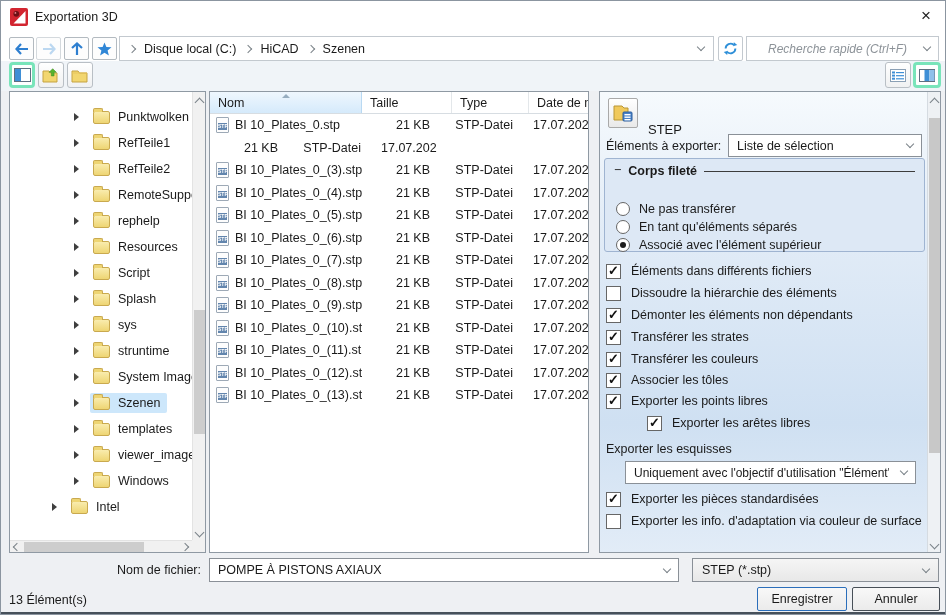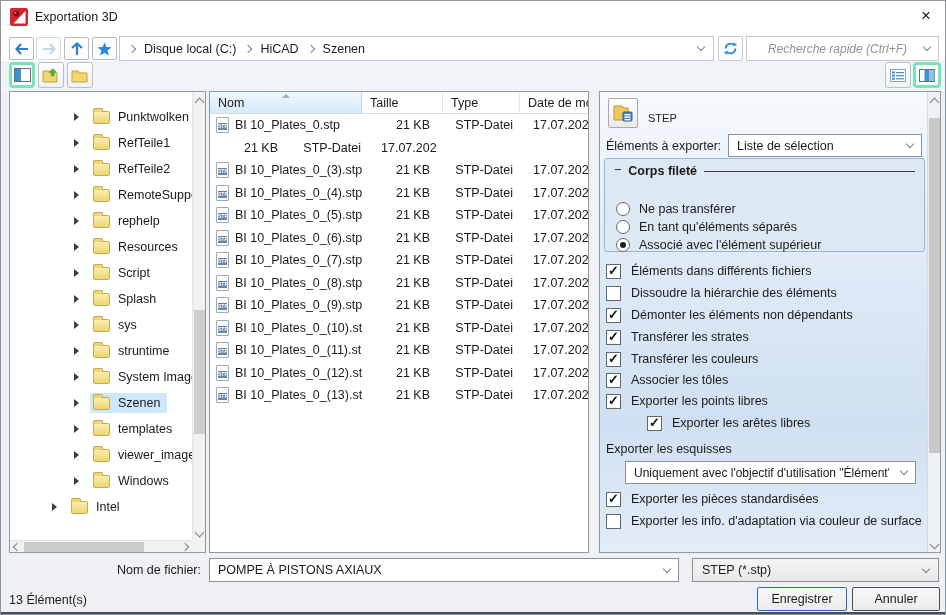--- a/index.html
+++ b/index.html
@@ -66,40 +66,40 @@
   .hscroll .arr.l{left:4px;}
   .hscroll .arr.r{right:4px;}
   .hthumb{position:absolute;top:1px;height:10px;background:#cdcdcd;}
   .corner{position:absolute;right:0;bottom:0;width:13px;height:12px;background:#f1f1f1;}
 
   
   .list{position:absolute;left:208px;top:90px;width:380px;height:462px;background:#fff;border:1px solid #8f99a3;overflow:hidden;}
   .lheader{display:flex;height:22px;border-bottom:1px solid #d7dde2;}
   .hcell{display:flex;align-items:center;padding:0 8px;border-right:1px solid #e3e7ea;position:relative;color:#1a1a1a;}
   .hcell.hname{width:152px;background:linear-gradient(#eff7fe,#d5eafb);border-right:1px solid #b9d9f2;}
-  .hcell.hsize{width:81px;align-items:center;}
+  .hcell.hsize{width:90px;align-items:center;}
   .hcell.htype{width:77px;}
   .hcell.hdate{flex:1;border-right:none;overflow:hidden;white-space:nowrap;}
   .sort{position:absolute;left:50%;top:2px;margin-left:-4px;width:0;height:0;
     border-left:4px solid transparent;border-right:4px solid transparent;border-bottom:4px solid #97adc0;}
   .lrow{display:flex;align-items:center;height:22.5px;}
   .c-name{width:152px;display:flex;align-items:center;gap:6px;padding-left:6px;overflow:hidden;white-space:nowrap;}
   .c-size{width:81px;text-align:right;padding-right:13px;}
   .c-type{width:77px;text-align:right;padding-right:7px;}
   .c-date{flex:1;padding-left:13px;overflow:hidden;white-space:nowrap;}
   .ficon{width:13px;height:16px;background:#fdfdfd;border:1px solid #9da9b6;border-radius:1px;position:relative;flex:none;}
   .ficon .band{position:absolute;left:1px;right:1px;top:5px;height:7px;background:#6285ad;color:#fff;
     font-size:5px;line-height:7px;text-align:center;letter-spacing:0;font-weight:bold;overflow:hidden;}
 
   
   .panel{position:absolute;left:598px;top:90px;width:342px;height:462px;border:1px solid #8f99a3;
     background:linear-gradient(180deg,#f6fafd 0%,#e2ecf7 30%,#cfe0f2 72%,#e2ecf7 100%);}
   .step-btn{position:absolute;left:8px;top:6px;width:30px;height:30px;background:linear-gradient(#ffffff,#e9e9e9);
     border:1px solid #a9a9a9;border-radius:2px;display:flex;align-items:center;justify-content:center;}
-  .step-label{position:absolute;left:48px;top:20px;font-size:11px;}
+  .step-label{position:absolute;left:48px;top:30px;font-size:13px;}
   .plabel{position:absolute;white-space:nowrap;}
   .combo{position:absolute;height:23px;background:#fff;border:1px solid #8a9097;display:flex;align-items:center;
     padding:0 8px;gap:6px;white-space:nowrap;overflow:hidden;}
   .combo .txt{overflow:hidden;text-overflow:clip;white-space:nowrap;}
   .groupbox{position:absolute;left:4px;top:66px;width:321px;height:94px;background:#dde8f5;
     border:1px solid #9fb4d1;border-radius:3px;}
   .legend{position:absolute;left:9px;top:5px;right:9px;display:flex;align-items:center;gap:7px;font-weight:bold;}
   .legend .line{flex:1;height:1px;background:#3c3c3c;margin-top:1px;}
   .minus{font-weight:normal;margin-top:-2px;}
   .radio-row{position:absolute;left:11px;display:flex;align-items:center;gap:9px;height:18px;white-space:nowrap;margin-top:12px;}

